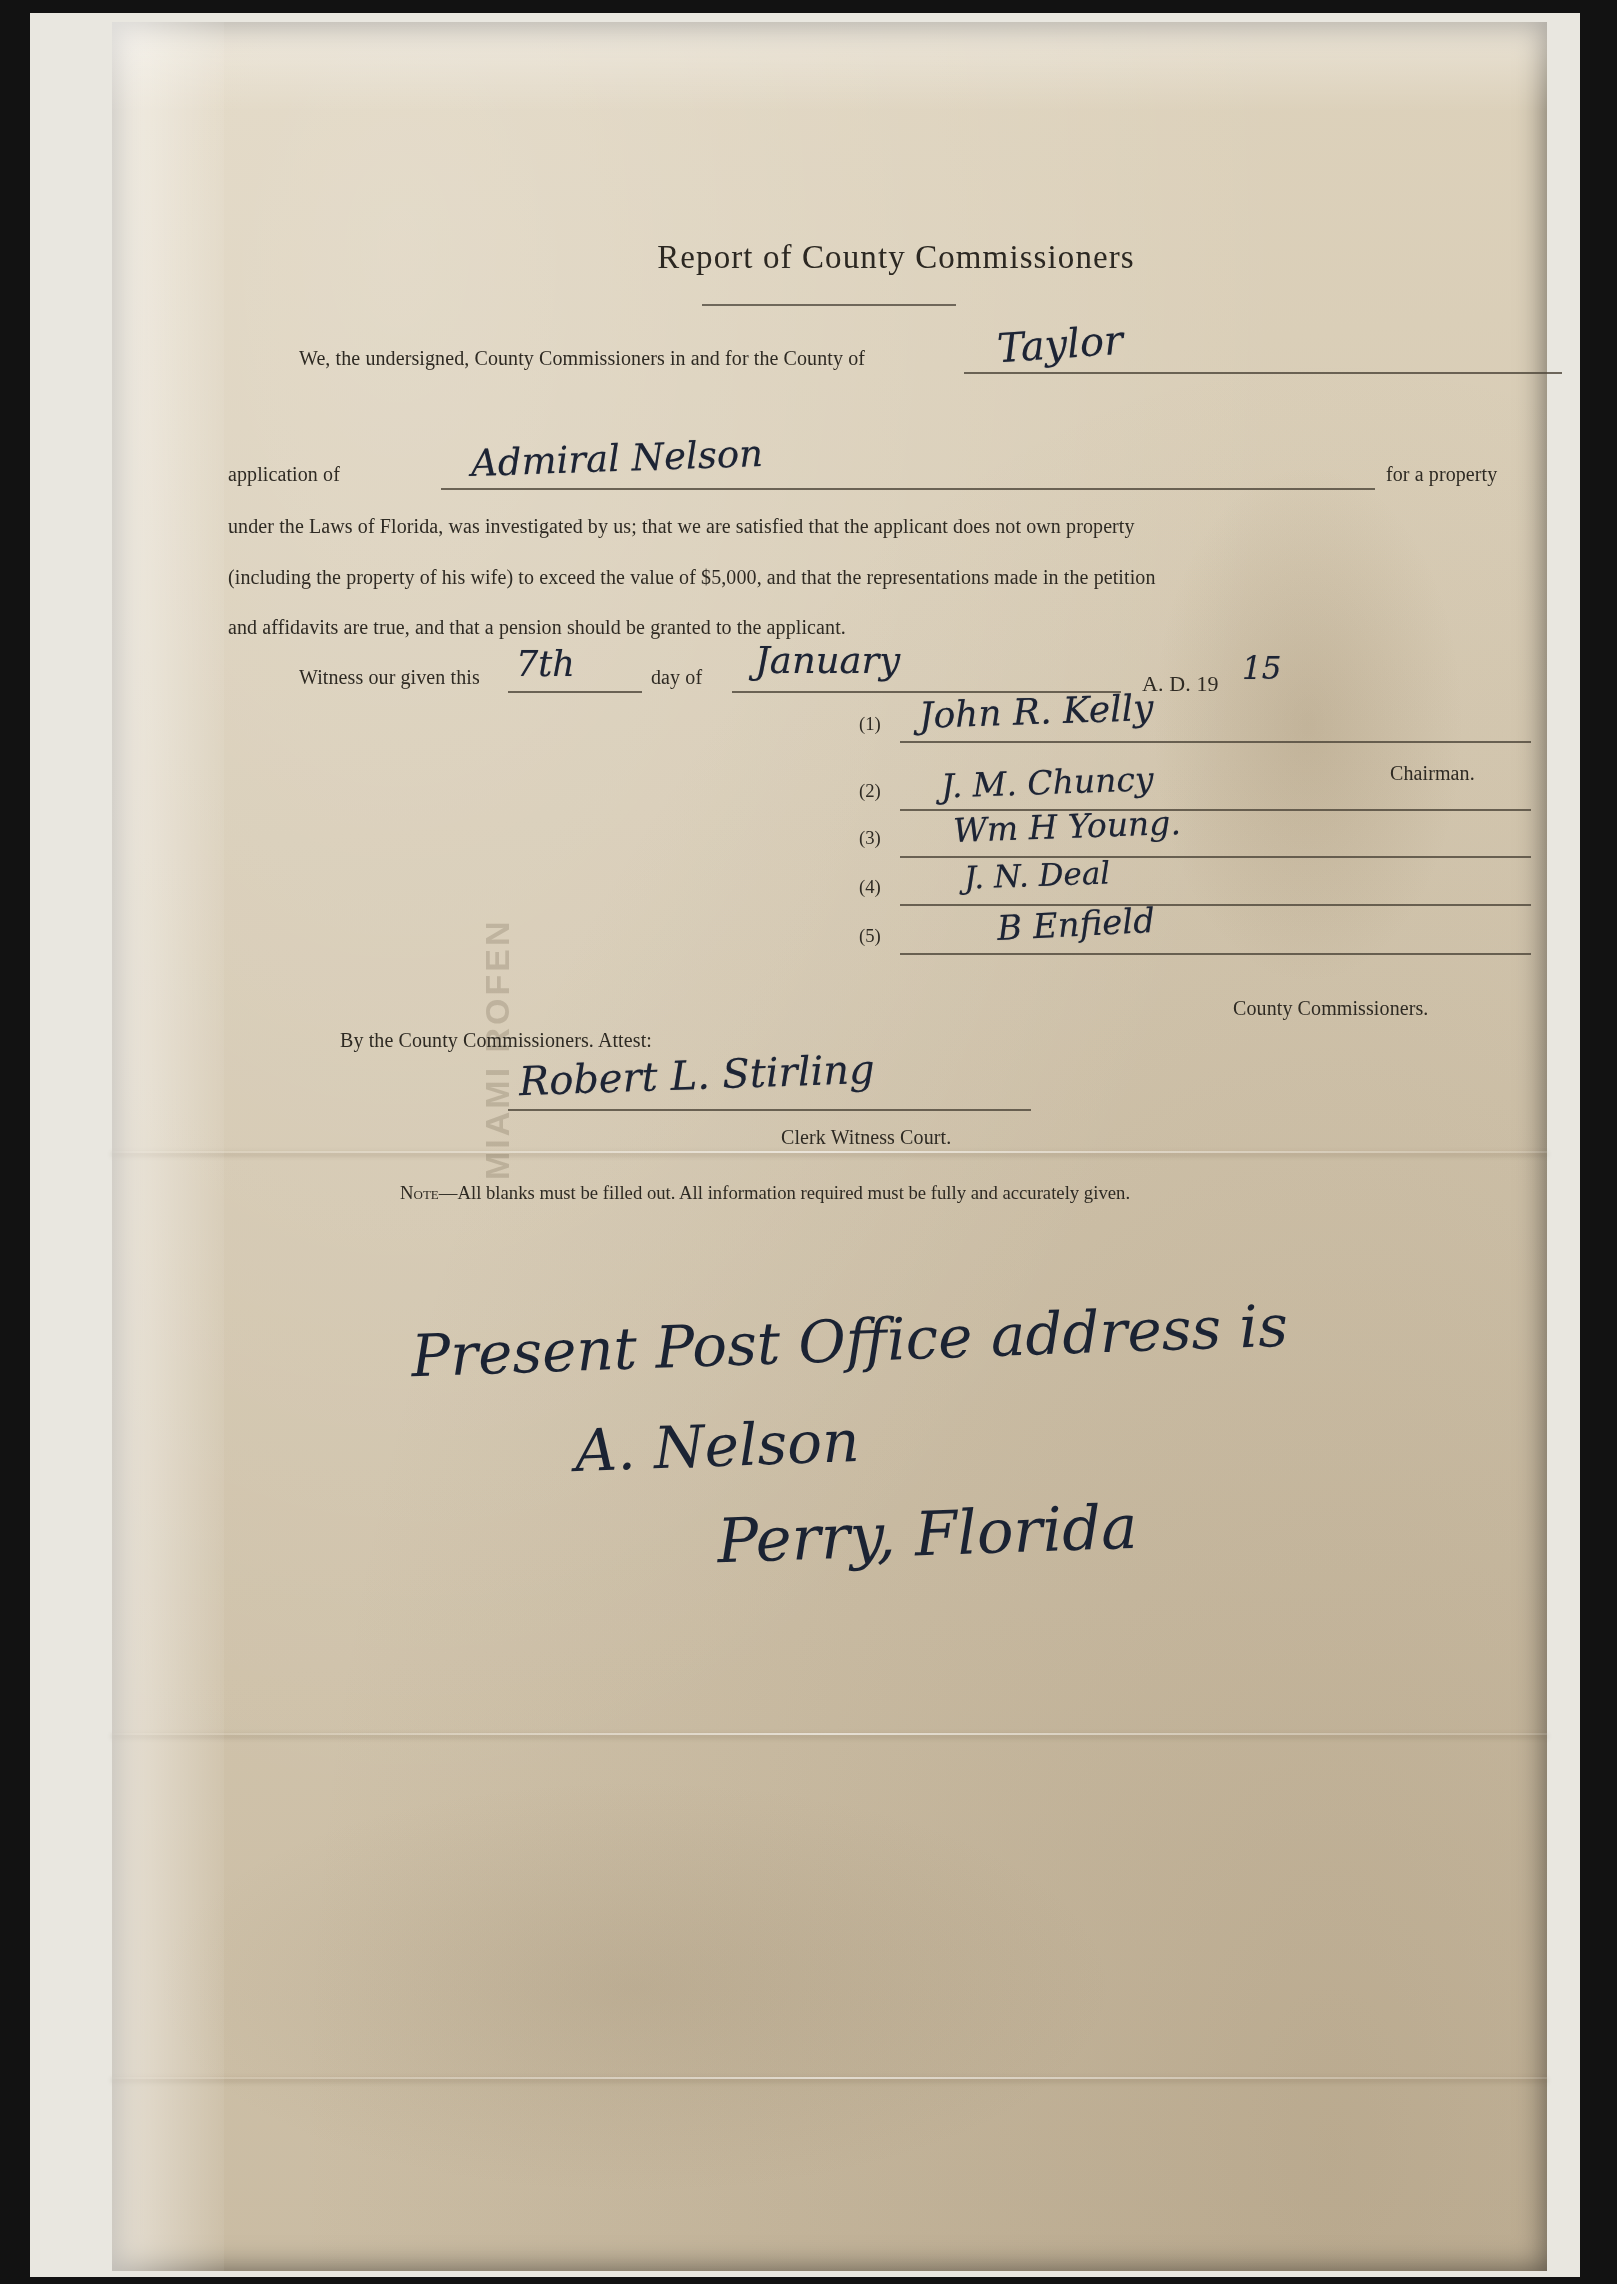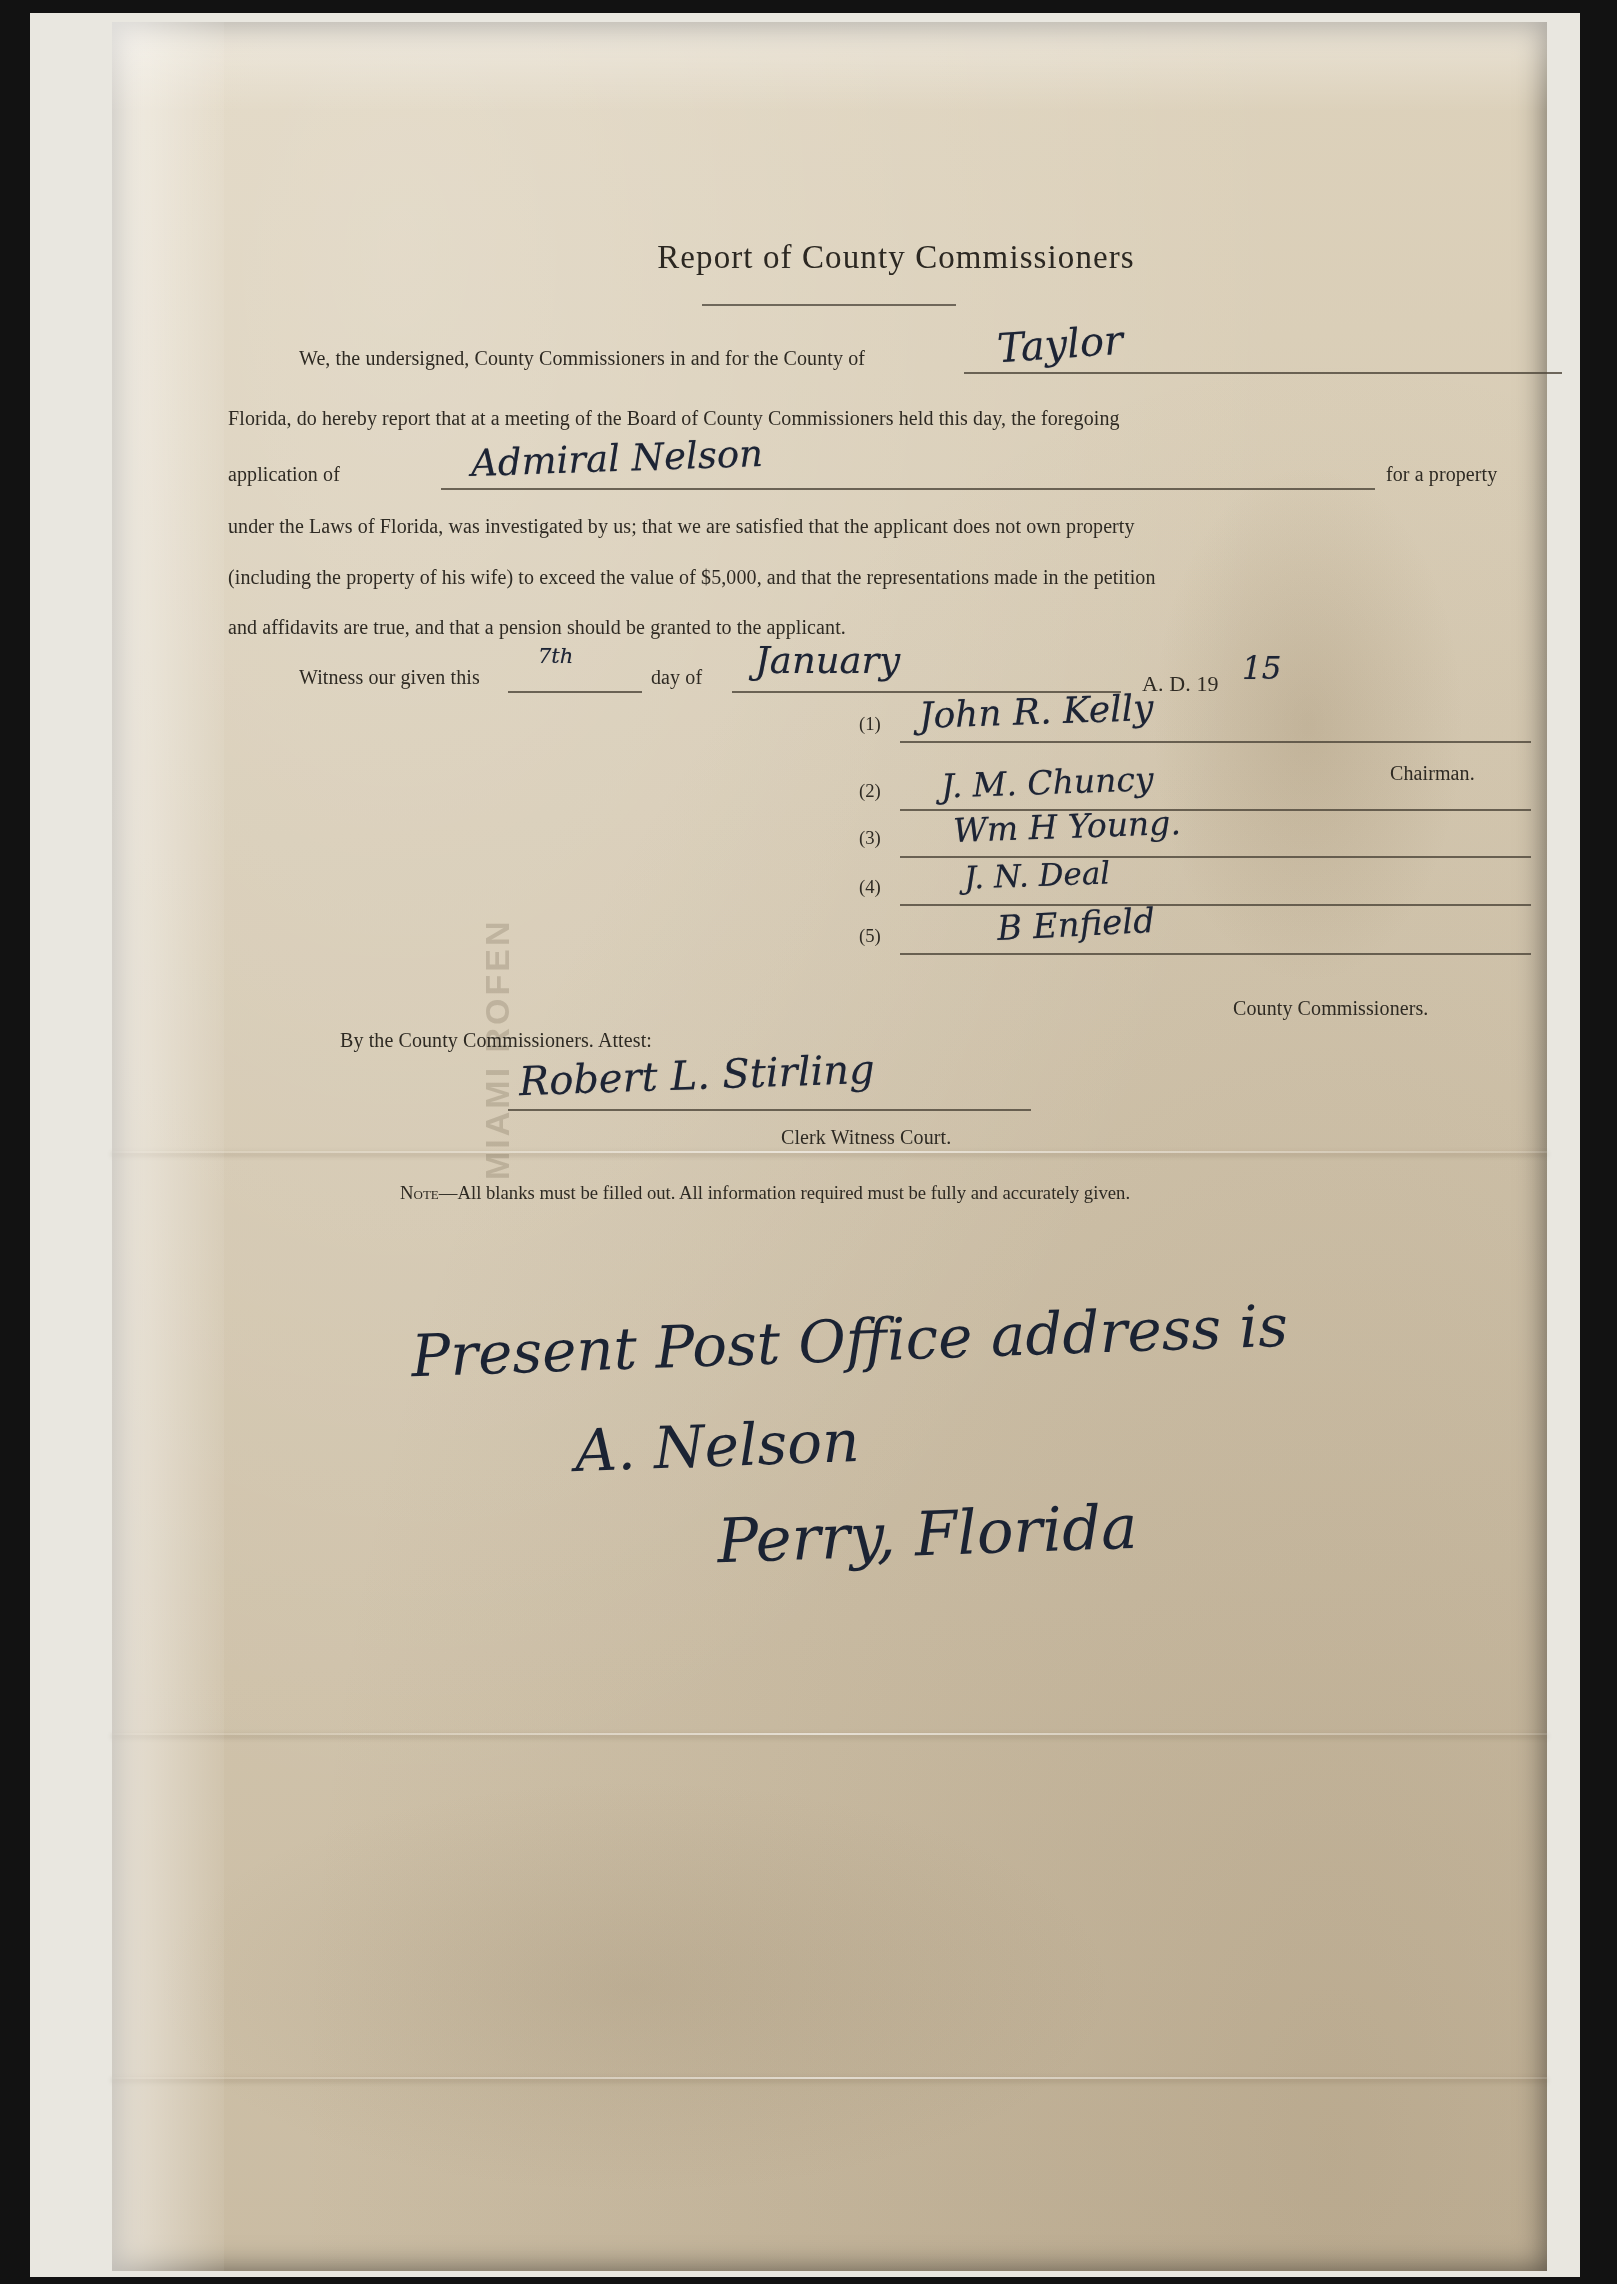--- a/index.html
+++ b/index.html
@@ -90,34 +90,33 @@
 
 <div class="content">
 
   <div class="title" style="top:217px;">Report of County Commissioners</div>
   <div class="rule-short" style="left:590px;top:282px;width:254px;"></div>
 
   <div class="ptext" style="left:187px;top:325px;">We, the undersigned, County Commissioners in and for the County of</div>
   <div class="line" style="left:852px;top:350px;width:598px;"></div>
   <div class="hand" style="left:885px;top:299px;font-size:40px;transform:rotate(-4deg);">Taylor</div>
 
-  <div class="ptext" style="left:116px;top:385px;">Florida, do hereby report that at a meeting of the Board of County Commissioners held this day, the foregoing</div>
 
   <div class="ptext" style="left:116px;top:441px;">application of</div>
   <div class="line" style="left:329px;top:466px;width:934px;"></div>
   <div class="hand" style="left:359px;top:415px;font-size:37px;transform:rotate(-2deg);">Admiral Nelson</div>
   <div class="ptext" style="left:1274px;top:441px;">for a property</div>
 
   <div class="ptext" style="left:116px;top:493px;">under the Laws of Florida, was investigated by us; that we are satisfied that the applicant does not own property</div>
   <div class="ptext" style="left:116px;top:544px;">(including the property of his wife) to exceed the value of $5,000, and that the representations made in the petition</div>
   <div class="ptext" style="left:116px;top:594px;">and affidavits are true, and that a pension should be granted to the applicant.</div>
 
   <div class="ptext" style="left:187px;top:644px;">Witness our given this</div>
   <div class="line" style="left:396px;top:669px;width:134px;"></div>
-  <div class="hand" style="left:426px;top:622px;font-size:21px;">7th</div>
+  <div class="hand" style="left:404px;top:622px;font-size:35px;">7th</div>
   <div class="ptext" style="left:539px;top:644px;">day of</div>
   <div class="line" style="left:620px;top:669px;width:389px;"></div>
   <div class="hand" style="left:643px;top:617px;font-size:37px;">January</div>
   <div class="ptext" style="left:1030px;top:649px;font-size:22px;">A. D. 19</div>
   <div class="hand" style="left:1130px;top:628px;font-size:31px;">15</div>
 
   <div class="num" style="left:747px;top:691px;">(1)</div>
   <div class="line" style="left:788px;top:719px;width:631px;"></div>
   <div class="hand" style="left:807px;top:669px;font-size:36px;transform:rotate(-2deg);">John R. Kelly</div>
 

